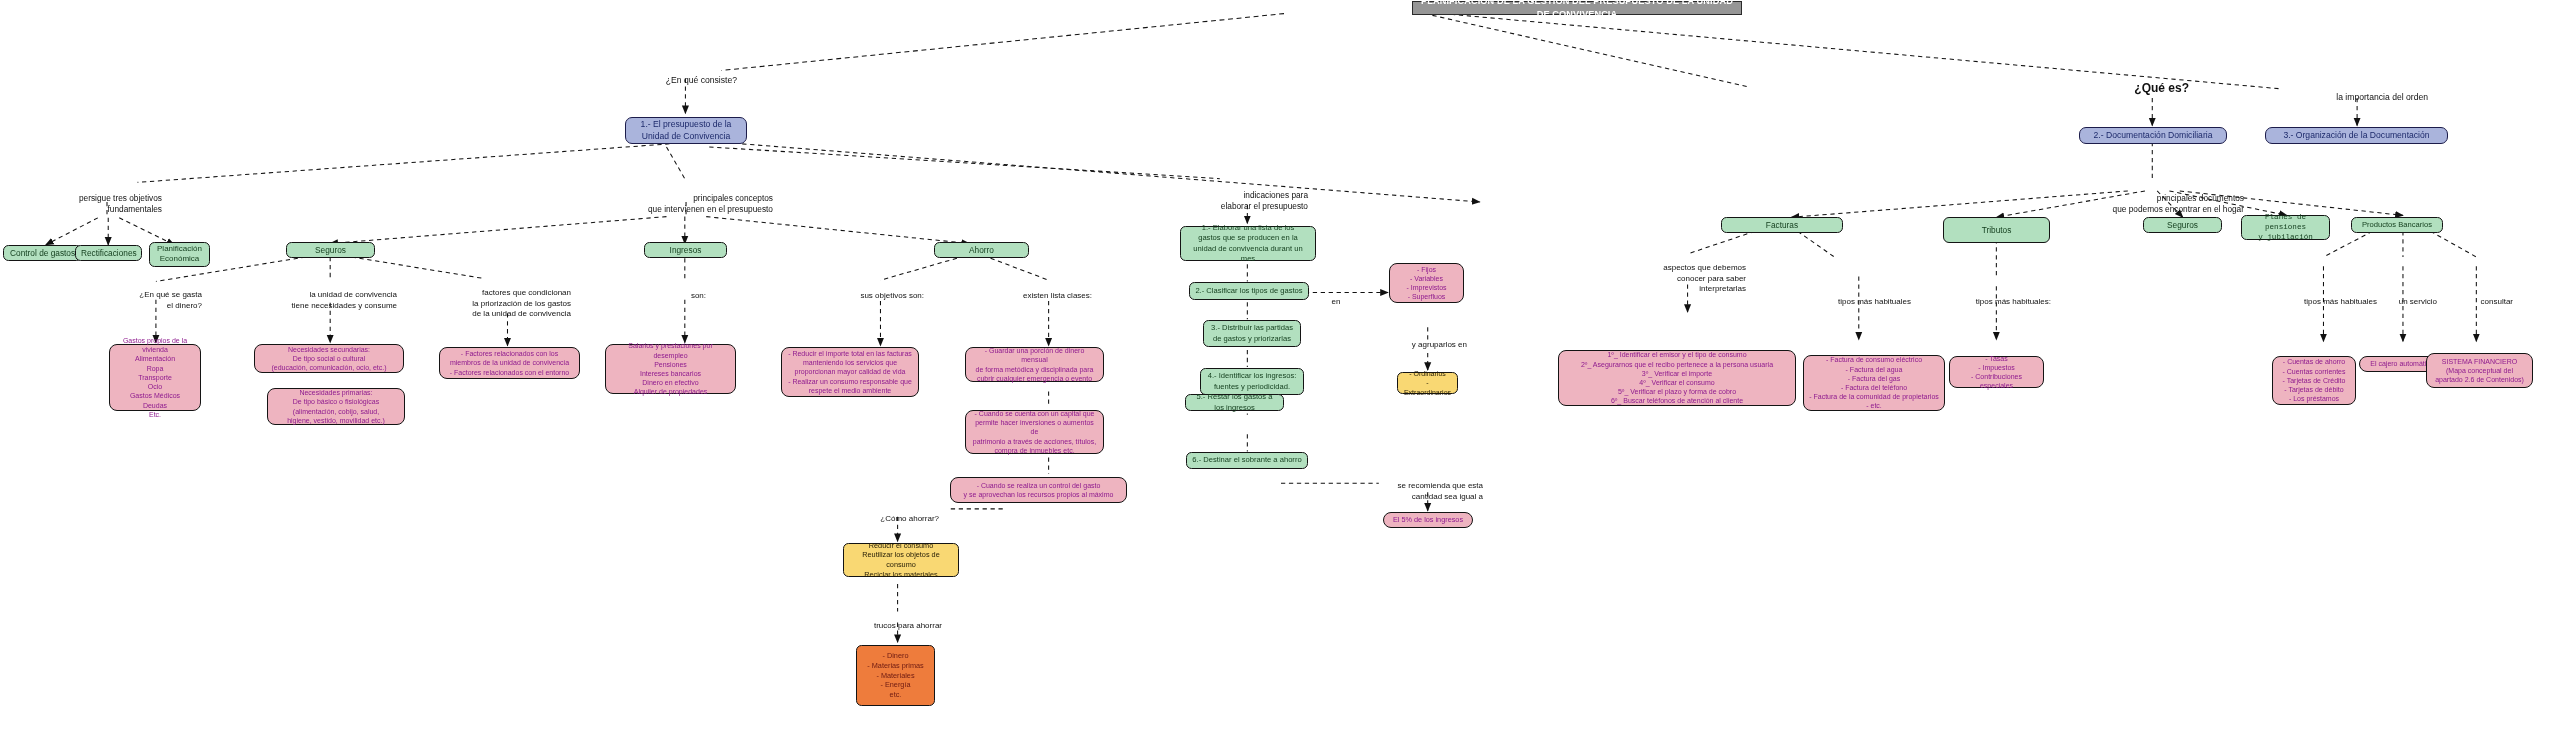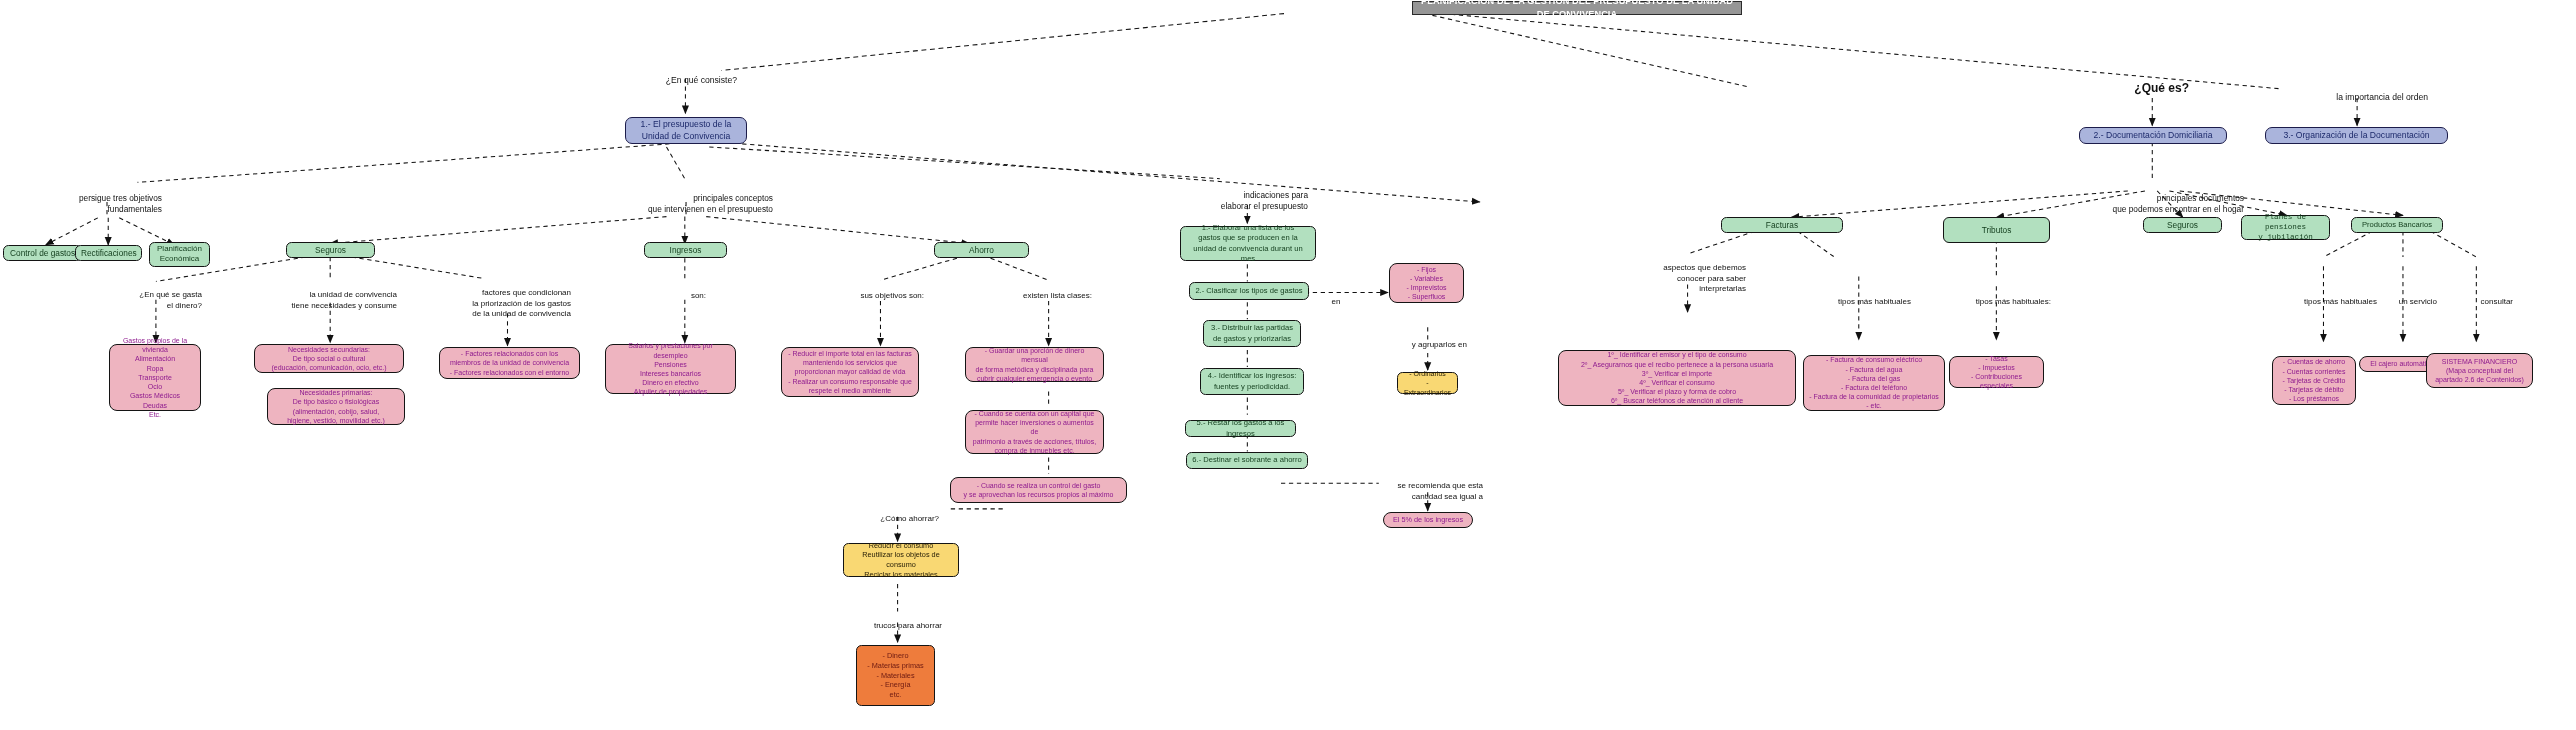--- a/index.html
+++ b/index.html
@@ -274,21 +274,21 @@
     </div>
 
   <div class="node green" style="left:1203px;top:320px;width:98px;height:27px;font-size:7.6px;white-space:pre-line;">
     <span>3.- Distribuir las partidas
 de gastos y priorizarlas</span></div>
 
   <div class="node green" style="left:1200px;top:368px;width:104px;height:27px;font-size:7.6px;white-space:pre-line;">
     <span>4.- Identificar los ingresos:
 fuentes y periodicidad.</span></div>
 
-  <div class="node green" style="left:1185px;top:420px;width:111px;height:17px;font-size:7.6px;">
+  <div class="node green" style="left:1185px;top:394px;width:99px;height:17px;font-size:7.6px;">
     <span>5.- Restar los gastos a los ingresos</span>
     </div>
 
   <div class="node green" style="left:1186px;top:452px;width:122px;height:17px;font-size:7.6px;">
     <span>6.- Destinar el sobrante a ahorro</span>
     </div>
 
   <div class="label" style="left:1316px;top:287px;width:24.5px;font-size:8px;">
     <span>en</span></div>
 

